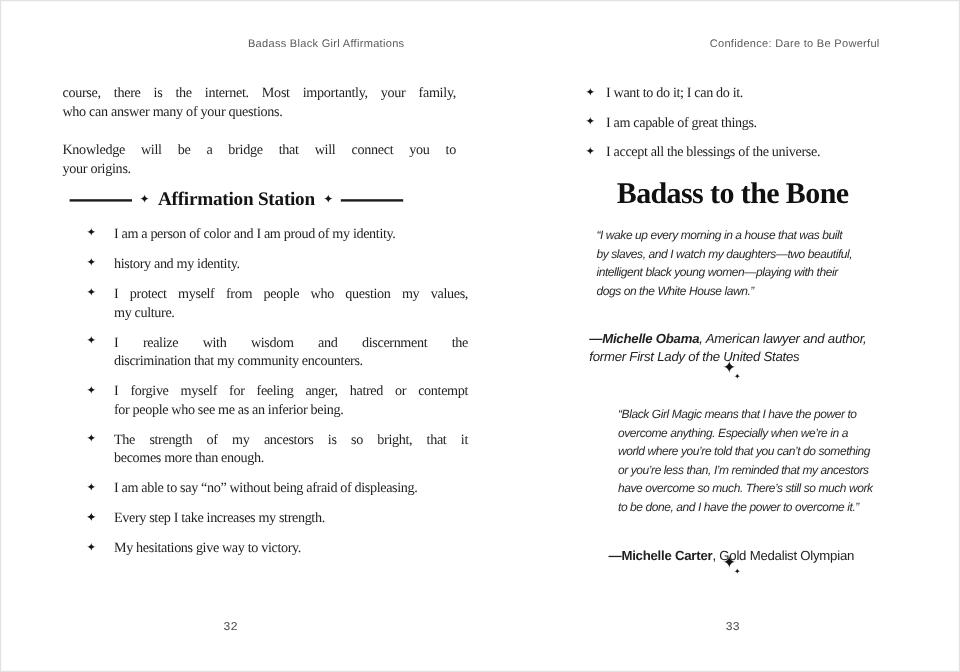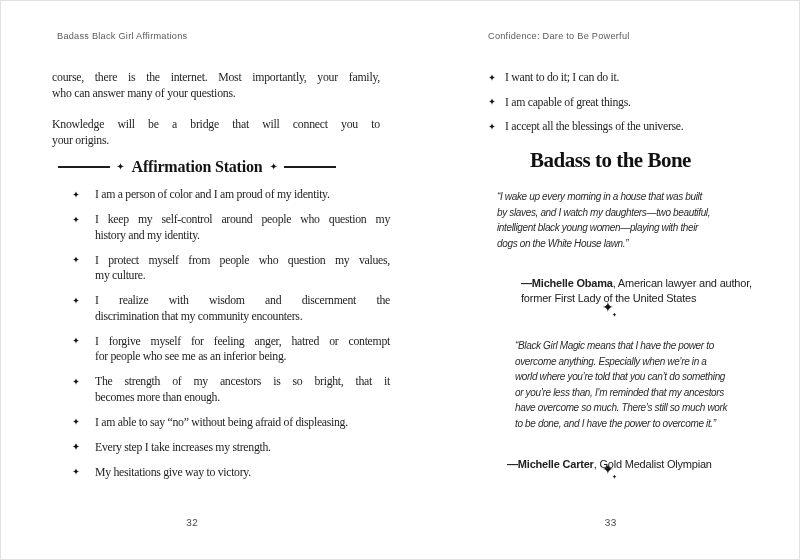--- a/index.html
+++ b/index.html
@@ -11,21 +11,21 @@
     font-family: "Liberation Serif", "DejaVu Serif", serif;
     color: #1f1f1f;
     box-shadow: inset 0 0 0 1px #e2e2e2;
   }
   .abs { position: absolute; }
 
   
   .running-head {
     font-family: "Liberation Sans", "DejaVu Sans", sans-serif;
     font-size: 9.2px; letter-spacing: 0.25px;
-    color: #5a5a5c; text-align: left;
+    color: #5a5a5c; text-align: right;
   }
   .folio {
     font-family: Liberation Mono, monospace;
     font-size: 10px; color: #4c4c4e; text-align: center;
   }
 
   
   .paras { width: 328px; font-size: 11.8px; line-height: 16px; letter-spacing: -0.25px; }
   .paras p { margin: 0; }
   .paras p + p { margin-top: 15px; }
@@ -56,21 +56,21 @@
   .aff-item .bullet {
     position: absolute; top: 0.5px; font-size: 9.5px; color: #141414;
   }
   .aff-list.left-list .bullet { left: 20px; }
   .aff-list.right-list .bullet { left: 0; }
   .aff-item .item-text { display: block; }
 
   
   .bone-heading {
     width: 245px; text-align: center;
-    font-size: 21px; font-weight: bold; letter-spacing: -0.5px;
+    font-size: 25px; font-weight: bold; letter-spacing: -0.5px;
     color: #111111;
   }
   .quote {
     width: 246px;
     font-family: "Liberation Sans", "DejaVu Sans", sans-serif;
     font-style: italic;
     font-size: 10px; line-height: 15.6px; letter-spacing: -0.35px;
     color: #2b2b2b;
     white-space: pre-line;
   }
@@ -116,21 +116,20 @@
 <div class="abs aff-list left-list" style="left:52px; top:187px; width:338px;">
     <div class="aff-item">
       <span class="bullet">✦</span>
       <span class="item-text">
         <span class="ln">I am a person of color and I am proud of my identity.</span>
       </span>
     </div>
     <div class="aff-item">
       <span class="bullet">✦</span>
       <span class="item-text">
-        <span class="ln jl">I keep my self-control around people who question my</span>
         <span class="ln">history and my identity.</span>
       </span>
     </div>
     <div class="aff-item">
       <span class="bullet">✦</span>
       <span class="item-text">
         <span class="ln jl">I protect myself from people who question my values,</span>
         <span class="ln">my culture.</span>
       </span>
     </div>
@@ -203,21 +202,21 @@
     </div>
   </div>
 
 <div class="abs bone-heading" style="left:488px; top:148px;">Badass to the Bone</div>
 
 <div class="abs quote" style="left:497px; top:189px;">“I wake up every morning in a house that was built
 by slaves, and I watch my daughters—two beautiful,
 intelligent black young women—playing with their
 dogs on the White House lawn.”</div>
 
-<div class="abs attribution" style="left:511px; top:260px;">
+<div class="abs attribution" style="left:481px; top:260px;font-style:italic;">
   <span class="author">—</span><span class="author">Michelle Obama</span><span>, American lawyer and author,
 former First Lady of the United States</span>
 </div>
 
 <div class="abs ornament" style="left:488px; top:299px;">
   <span class="orn-wrap">
     <span class="orn-big">✦</span><span class="orn-small">✦</span>
   </span>
 </div>
 

